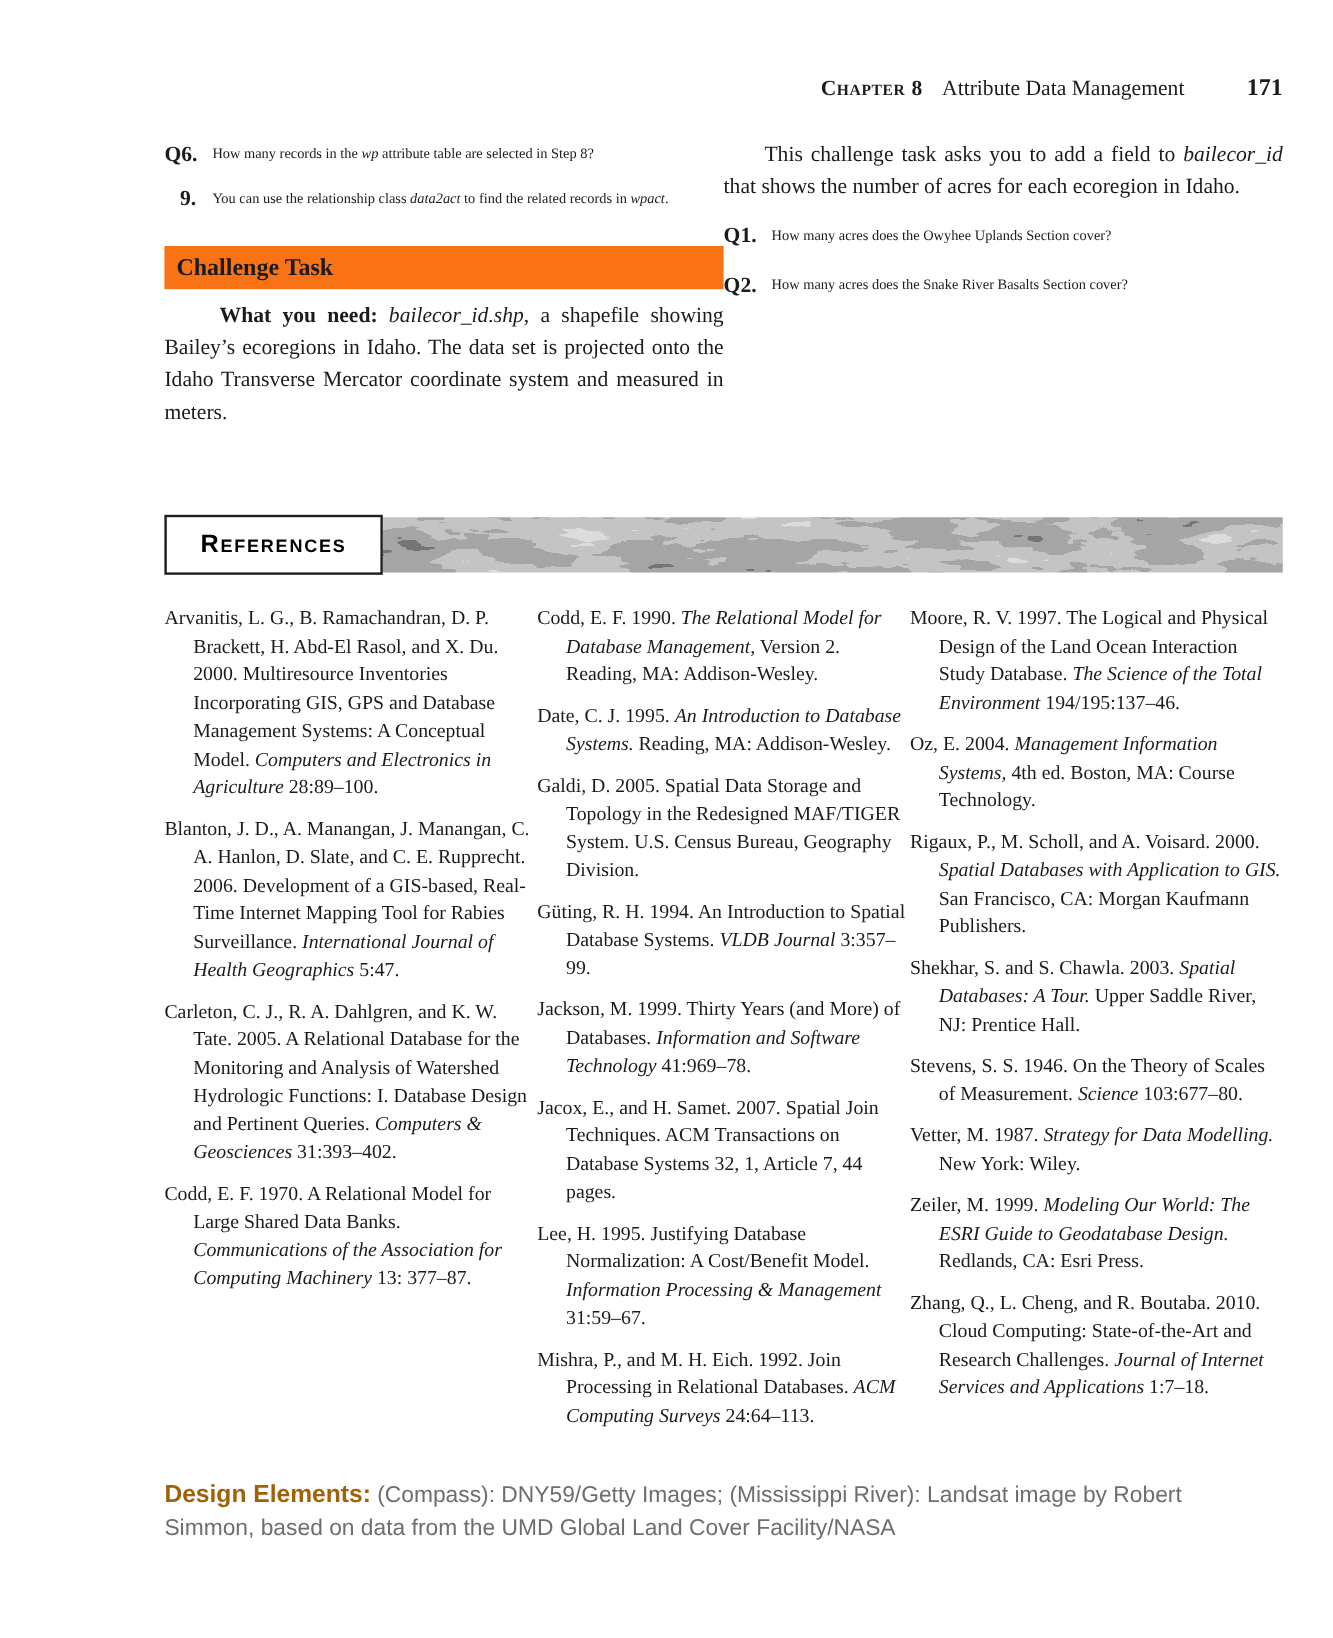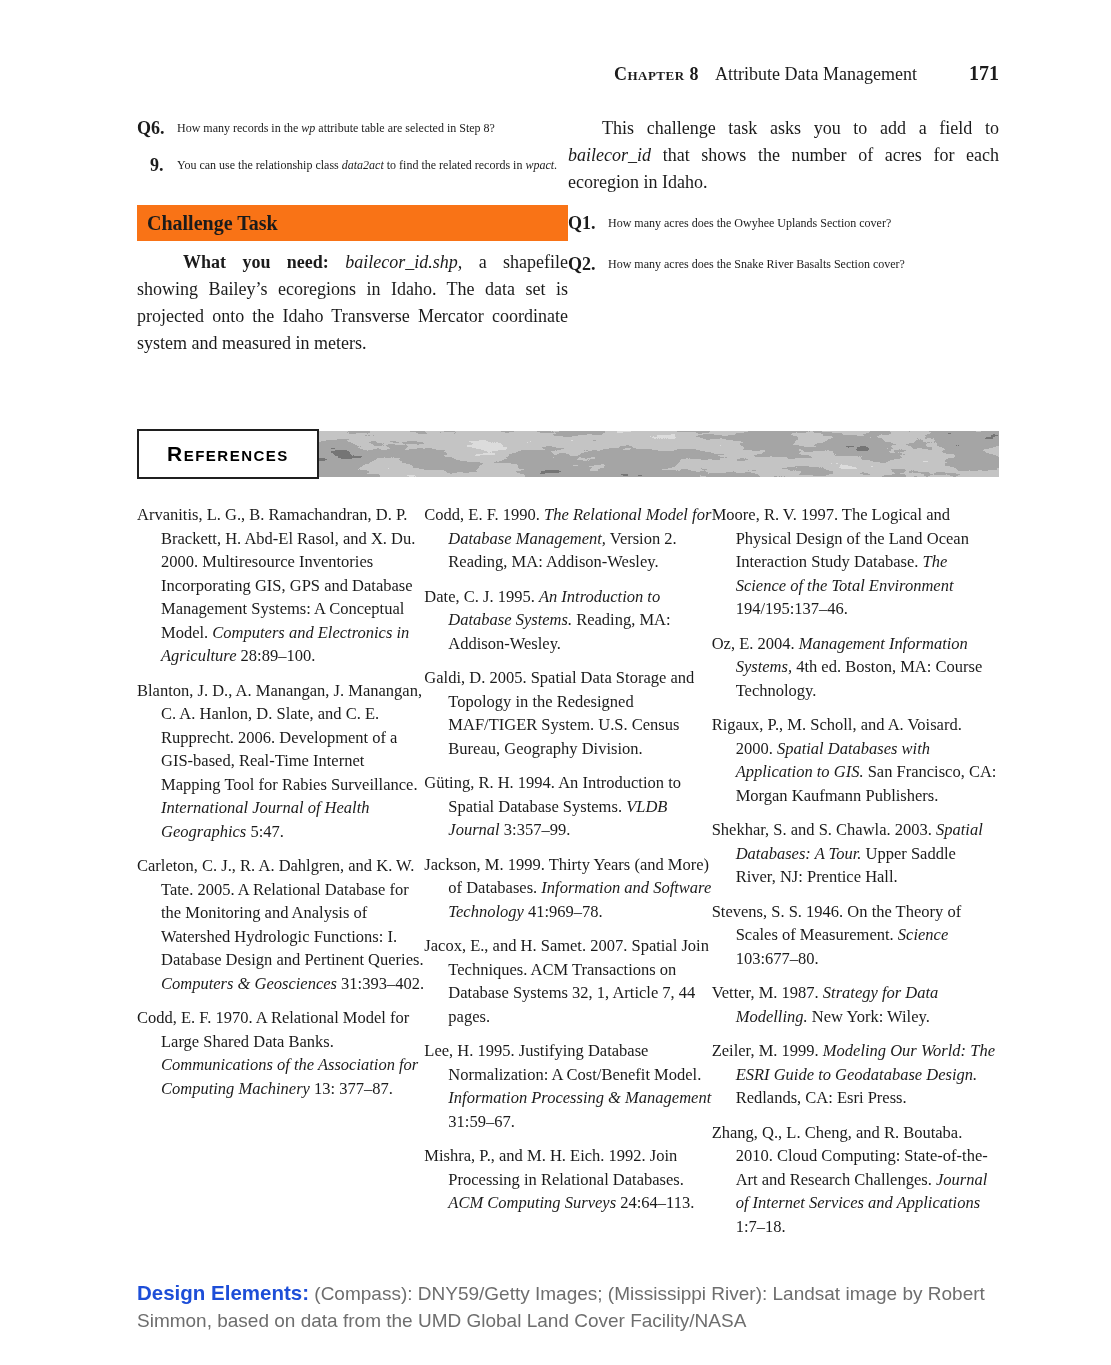--- a/index.html
+++ b/index.html
@@ -1,17 +1,17 @@
 <!DOCTYPE html>
 <html><head>
 <meta charset="utf-8">
 <style>
   html,body{margin:0;padding:0;background:#ffffff;}
   body{width:1111px;height:1365px;font-family:"Liberation Serif",serif;color:#1b1b1b;}
-  .page{box-sizing:border-box;width:1111px;height:1365px;padding:62px 112px 0 137px;position:relative;overflow:hidden;}
+  .page{box-sizing:border-box;width:1111px;height:1365px;padding:62px 42px 0 137px;position:relative;overflow:hidden;}
 
   
   .page-header{display:flex;justify-content:flex-end;align-items:baseline;}
   .chapter{font-variant:small-caps;font-weight:700;font-size:18px;letter-spacing:.5px;}
   .chapter-title{font-size:18px;margin-left:16px;}
   .page-number{font-weight:700;font-size:20px;margin-left:52px;}
 
   
   .two-col{display:flex;margin-top:30px;}
   .col{flex:1;min-width:0;}
@@ -32,21 +32,21 @@
 
   
   .ref-cols{display:flex;margin-top:26px;}
   .ref-col{flex:1;min-width:0;}
   .ref{font-size:16.5px;line-height:23.5px;margin:0 0 11px 0;padding-left:24px;text-indent:-24px;text-align:left;}
   .it{font-style:italic;}
   .bd{font-weight:700;margin-left:46px;}
 
   
   .design-footer{margin-top:30px;font-family:"Liberation Sans",sans-serif;font-size:19px;line-height:27px;color:#6e6e6e;max-width:900px;}
-  .design-footer .lead{font-weight:700;color:#1d4ed8;font-size:20.5px;}
+  .design-footer .lead{font-weight:700;color:#a16207;font-size:20.5px;}
 </style>
 </head>
 <body>
 
 <div class="page">
 
   <header class="page-header">
     <span class="chapter">Chapter 8</span>
     <span class="chapter-title">Attribute Data Management</span>
     <span class="page-number">171</span>

